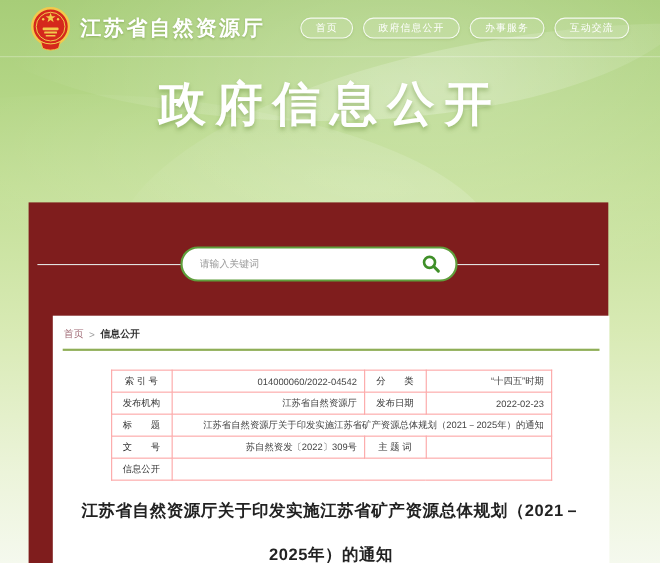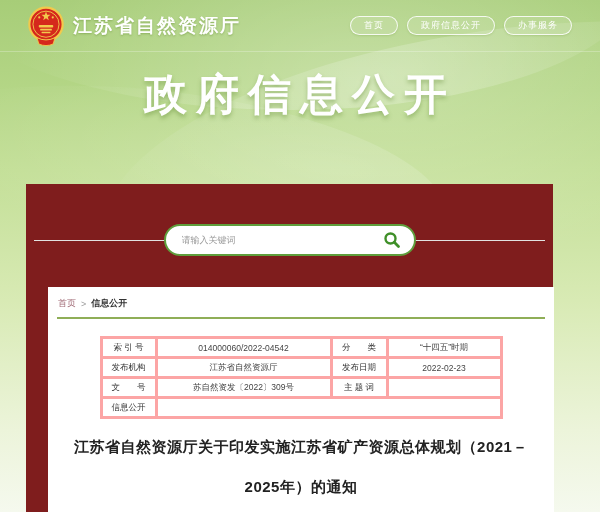--- a/index.html
+++ b/index.html
@@ -60,24 +60,24 @@
     background:#fff; padding:10px 9px 0 9px; }
   .breadcrumb { font-size:9px; color:#999; display:flex; gap:5px; align-items:center;
     padding-left:1px; }
   .crumb-home { color:#a06a75; cursor:pointer; }
   .crumb-sep { color:#9a9a9a; }
   .crumb-current { color:#333; font-weight:bold; }
   .green-rule { height:2px; background:#8fae57; margin-top:7px; }
 
   table.meta { border-collapse:collapse; width:400px; margin:17px auto 0 auto;
     table-layout:fixed; font-size:8.5px; color:#444; }
-  table.meta td { border:3px solid #fca5a5; height:20px; padding:2px 6px;
+  table.meta td { border:1px solid #fca5a5; height:20px; padding:2px 6px;
     overflow:hidden; white-space:nowrap; }
   td.lbl { text-align:center; color:#333; letter-spacing:0; }
-  td.val { text-align:center; padding-left:10px; }
+  td.val { text-align:right; padding-left:10px; }
   col.c1 { width:55px; } col.c2 { width:175px; } col.c3 { width:56px; } col.c4 { width:114px; }
 
   .article-title { margin:8px auto 0 auto; width:488px; text-align:center;
     font-size:15px; font-weight:bold; color:#222; line-height:40px; letter-spacing:0.5px; }
 </style>
 </head>
 <body>
 
 <div class="wave wave1"></div>
 <div class="wave wave2"></div>
@@ -95,20 +95,21 @@
       <rect x="13.5" y="26" width="13" height="2" rx="0.6" fill="#f2c94c"></rect>
       <rect x="15" y="29.5" width="10" height="1.6" rx="0.5" fill="#f2c94c"></rect>
       <path d="M10 36 Q20 41 30 36 L28 43 Q20 46.5 12 43 Z" fill="#d5281c" stroke="#f2c94c" stroke-width="1"></path>
     </svg>
     <span class="site-name">江苏省自然资源厅</span>
   </div>
   <div class="nav">
     <div class="nav-pill">首页</div>
     <div class="nav-pill">政府信息公开</div>
     <div class="nav-pill">办事服务</div>
+    <div class="nav-pill">互动交流</div>
   </div>
 </div>
 
 <div class="banner-title">政府信息公开</div>
 
 <div class="panel">
 
   <div class="search-row">
     <div class="rule"></div>
     <div class="search-box">
@@ -145,20 +146,24 @@
         <td class="lbl">分　　类</td>
         <td class="val">“十四五”时期</td>
       </tr>
       <tr>
         <td class="lbl">发布机构</td>
         <td class="val">江苏省自然资源厅</td>
         <td class="lbl">发布日期</td>
         <td class="val">2022-02-23</td>
       </tr>
       <tr>
+        <td class="lbl">标　　题</td>
+        <td class="val" colspan="3">江苏省自然资源厅关于印发实施江苏省矿产资源总体规划（2021－2025年）的通知</td>
+      </tr>
+      <tr>
         <td class="lbl">文　　号</td>
         <td class="val">苏自然资发〔2022〕309号</td>
         <td class="lbl">主 题 词</td>
         <td class="val"></td>
       </tr>
       <tr>
         <td class="lbl">信息公开</td>
         <td class="val" colspan="3"></td>
       </tr>
     </tbody>

